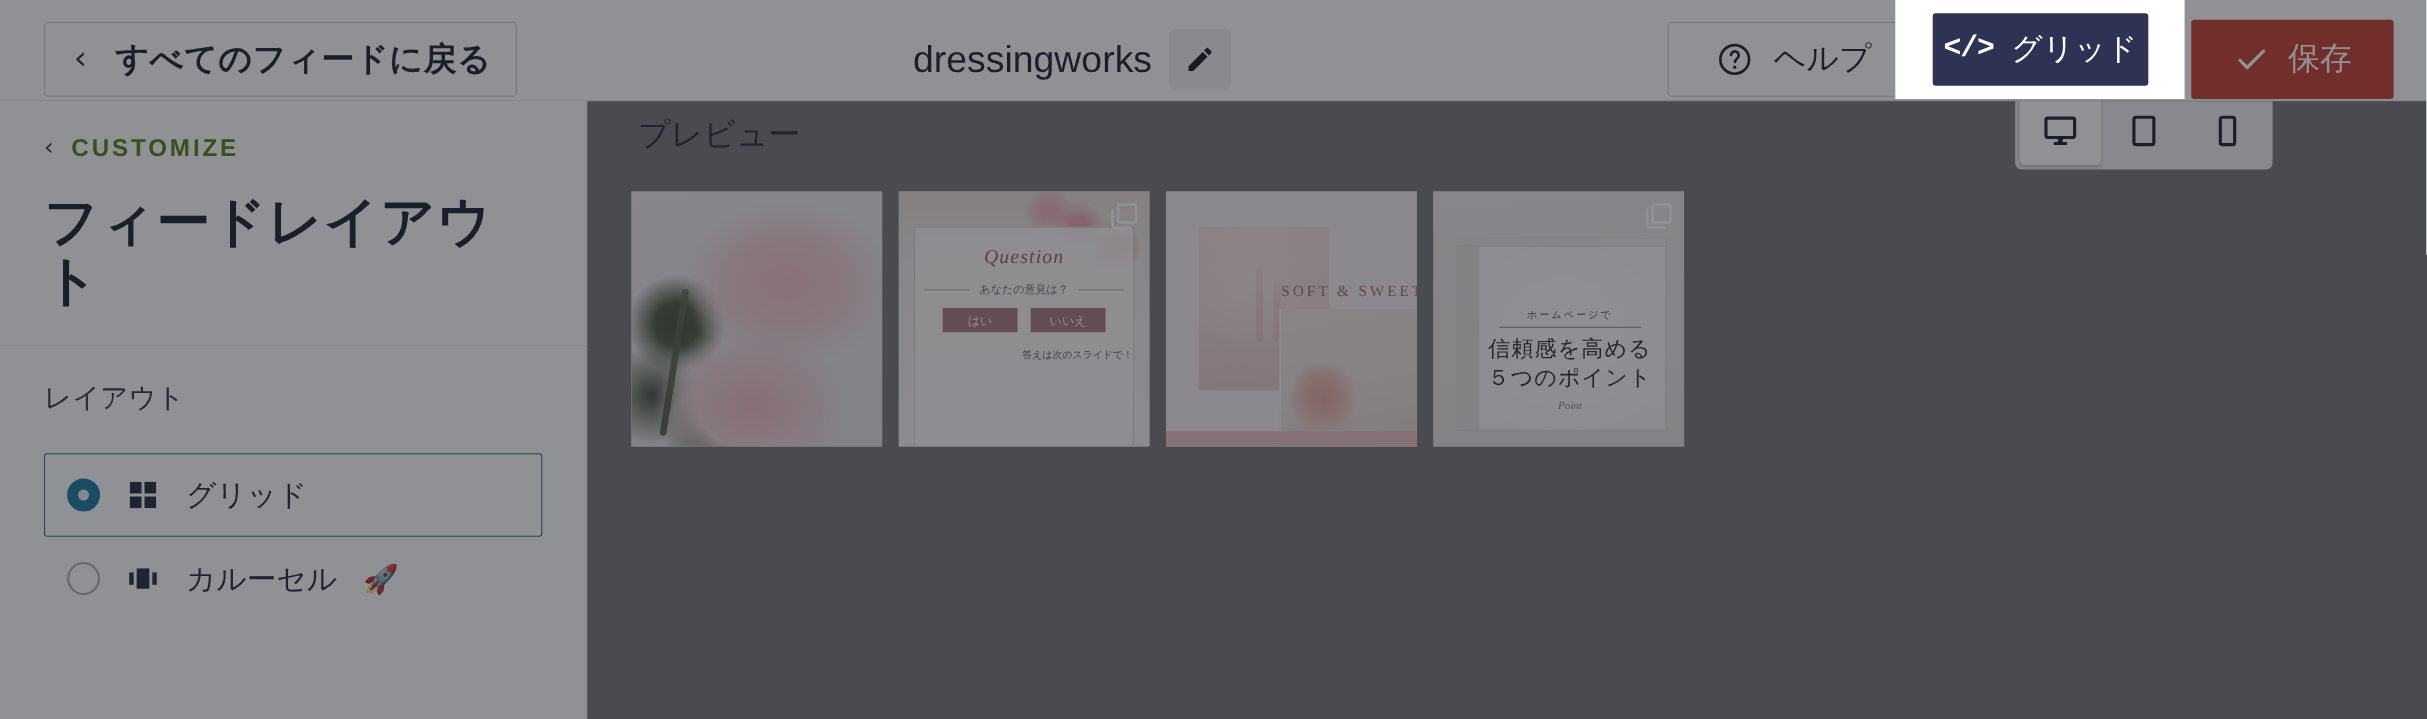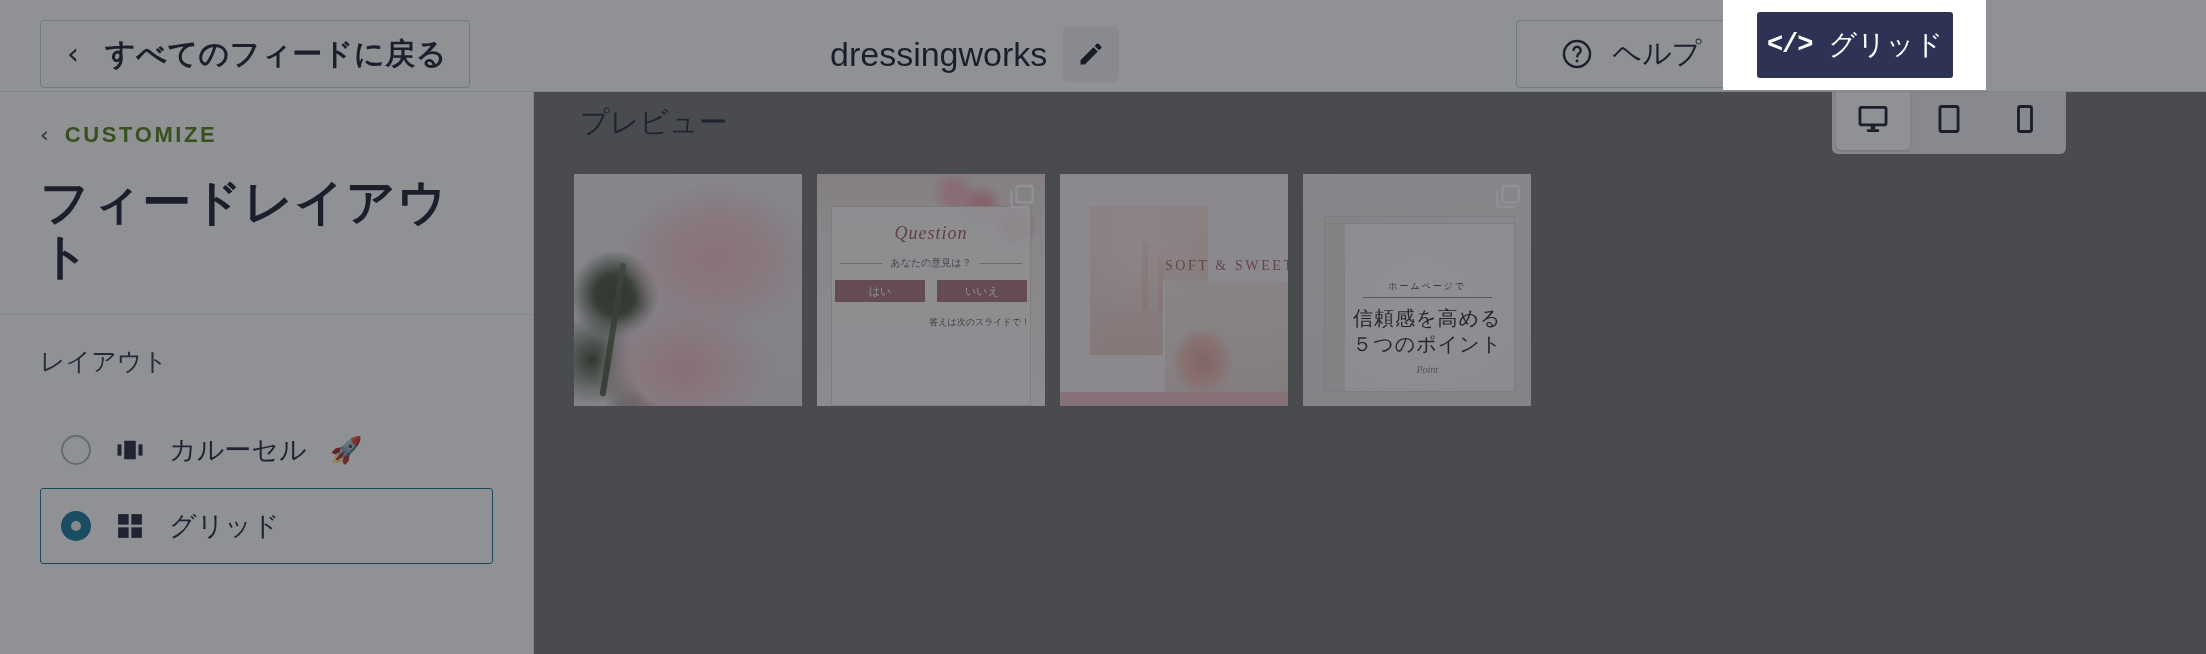--- a/index.html
+++ b/index.html
@@ -381,21 +381,21 @@
     width: 42px; height: 1px;
     background: #b9aeab;
   }
   .q-btns {
     margin-top: 10px;
     display: flex;
     justify-content: center;
     gap: 12px;
   }
   .q-btn {
-    width: 90px; height: 22px;
+    width: 68px; height: 22px;
     background: #a6737c;
     color: #fdf8f8;
     font-size: 11px;
     display: flex;
     align-items: center;
     justify-content: center;
     font-family: "Liberation Sans", sans-serif;
   }
   .q-foot {
     margin-top: 14px;
@@ -513,58 +513,64 @@
 
     <div class="btn-help">
       <svg width="34" height="34" viewBox="0 0 24 24">
         <circle cx="12" cy="12" r="9.2" fill="none" stroke="#15192b" stroke-width="1.7"></circle>
         <path d="M9.6 9.2a2.5 2.5 0 114.2 2c-.9.8-1.6 1.3-1.6 2.4" fill="none" stroke="#15192b" stroke-width="1.7" stroke-linecap="round"></path>
         <circle cx="12" cy="17" r="1.05" fill="#15192b"></circle>
       </svg>
       <span class="lbl">ヘルプ</span>
     </div>
 
+    <button class="btn-save">
+      <svg width="34" height="34" viewBox="0 0 24 24">
+        <path d="M4.5 12.6l4.6 4.6L19.6 6.7" fill="none" stroke="#ffffff" stroke-width="2.1" stroke-linecap="round" stroke-linejoin="round"></path>
+      </svg>
+      <span class="lbl">保存</span>
+    </button>
   </div>
 
   <div class="sidebar">
     <div class="sb-head">
       <div class="breadcrumb">
         <span class="chev">‹</span>
         <span class="lbl">CUSTOMIZE</span>
       </div>
       <div class="sb-title">フィードレイアウト</div>
     </div>
 
     <div class="sb-section">
       <div class="sb-section-label">レイアウト</div>
+
+      <div class="opt selected">
+        <span class="radio"></span>
+        <span class="opt-icon">
+          <svg width="30" height="30" viewBox="0 0 24 24">
+            <rect x="2.5" y="2.5" width="8.4" height="8.4" fill="#1c2238"></rect>
+            <rect x="13.1" y="2.5" width="8.4" height="8.4" fill="#1c2238"></rect>
+            <rect x="2.5" y="13.1" width="8.4" height="8.4" fill="#1c2238"></rect>
+            <rect x="13.1" y="13.1" width="8.4" height="8.4" fill="#1c2238"></rect>
+          </svg>
+        </span>
+        <span class="opt-lbl">グリッド</span>
+      </div>
 
       <div class="opt">
         <span class="radio"></span>
         <span class="opt-icon">
           <svg width="30" height="30" viewBox="0 0 24 24">
             <rect x="2" y="7.5" width="3.2" height="9" fill="#1c2238"></rect>
             <rect x="7.4" y="4.6" width="9.2" height="14.8" fill="#1c2238"></rect>
             <rect x="18.8" y="7.5" width="3.2" height="9" fill="#1c2238"></rect>
           </svg>
         </span>
         <span class="opt-lbl">カルーセル</span>
         <span class="rocket">🚀</span>
-      </div>
-
-      <div class="opt selected">
-        <span class="radio"></span>
-        <span class="opt-icon">
-          <svg width="30" height="30" viewBox="0 0 24 24">
-            <rect x="2.5" y="2.5" width="8.4" height="8.4" fill="#1c2238"></rect>
-            <rect x="13.1" y="2.5" width="8.4" height="8.4" fill="#1c2238"></rect>
-            <rect x="2.5" y="13.1" width="8.4" height="8.4" fill="#1c2238"></rect>
-            <rect x="13.1" y="13.1" width="8.4" height="8.4" fill="#1c2238"></rect>
-          </svg>
-        </span>
-        <span class="opt-lbl">グリッド</span>
       </div>
     </div>
   </div>
 
   <div class="main">
 
     <div class="preview-head">
       <span class="preview-label">プレビュー</span>
 
       <div class="device-toggle">

